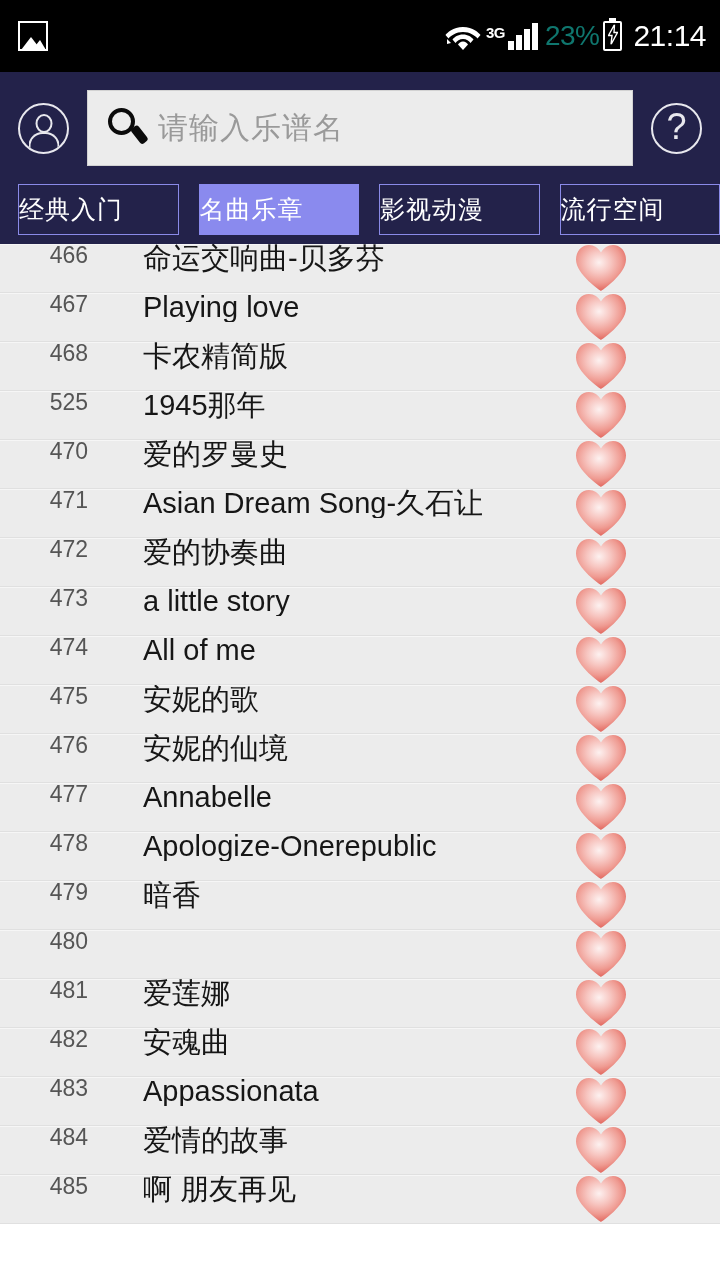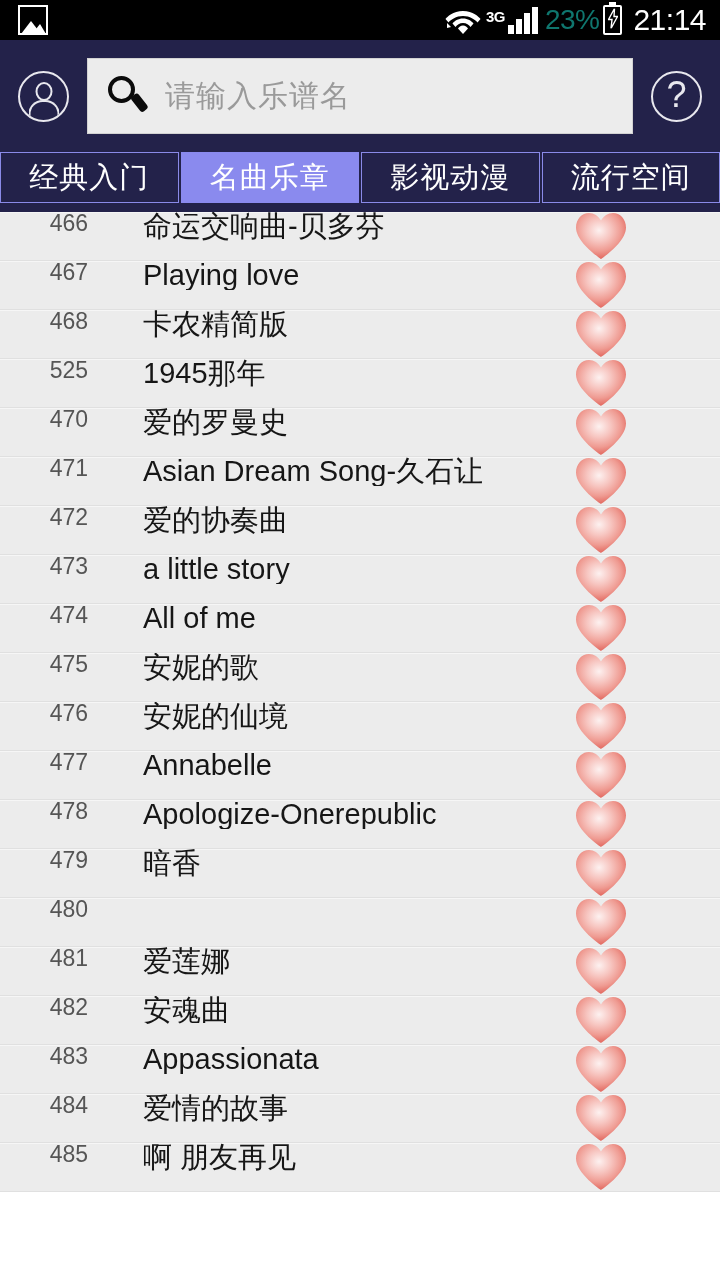--- a/index.html
+++ b/index.html
@@ -11,21 +11,21 @@
     width: 720px;
     height: 1280px;
     overflow: hidden;
     font-family: "Liberation Sans", "DejaVu Sans", sans-serif;
     -webkit-font-smoothing: antialiased;
   }
 
   
   .status-bar {
     position: relative;
-    height: 40px;
+    height: 72px;
     background: #000000;
     display: flex;
     align-items: center;
     box-sizing: border-box;
     padding: 0 14px 0 18px;
   }
   .status-left {
     display: flex;
     align-items: center;
   }
@@ -218,43 +218,44 @@
     height: 19px;
     background: #0b0b0b;
     border-radius: 3px;
     transform: rotate(-38deg);
     transform-origin: top left;
   }
   .search-placeholder {
     color: #9a9a9a;
     font-size: 30px;
     line-height: 1;
-    margin-left: 13px;
+    margin-left: 6px;
     letter-spacing: 1px;
   }
 
   
   .tab-bar {
     height: 51px;
     background: #23224a;
     display: flex;
     box-sizing: border-box;
   }
   .tab {
     flex: 1 1 0;
     border: 1.5px solid #8a8ae8;
     box-sizing: border-box;
     background: #23224a;
     color: #ffffff;
-    font-size: 29px;
+    font-size: 25px;
     display: flex;
     align-items: center;
-    justify-content: center;
+    justify-content: flex-start;
     letter-spacing: 1px;
     margin-right: 2px;
+    margin-left: 18px;
   }
   .tab:last-child { margin-right: 0; }
   .tab.active {
     background: #8a8aee;
     color: #ffffff;
     border-color: #8a8aee;
   }
   .tab-underline {
     height: 9px;
     background: #23224a;

